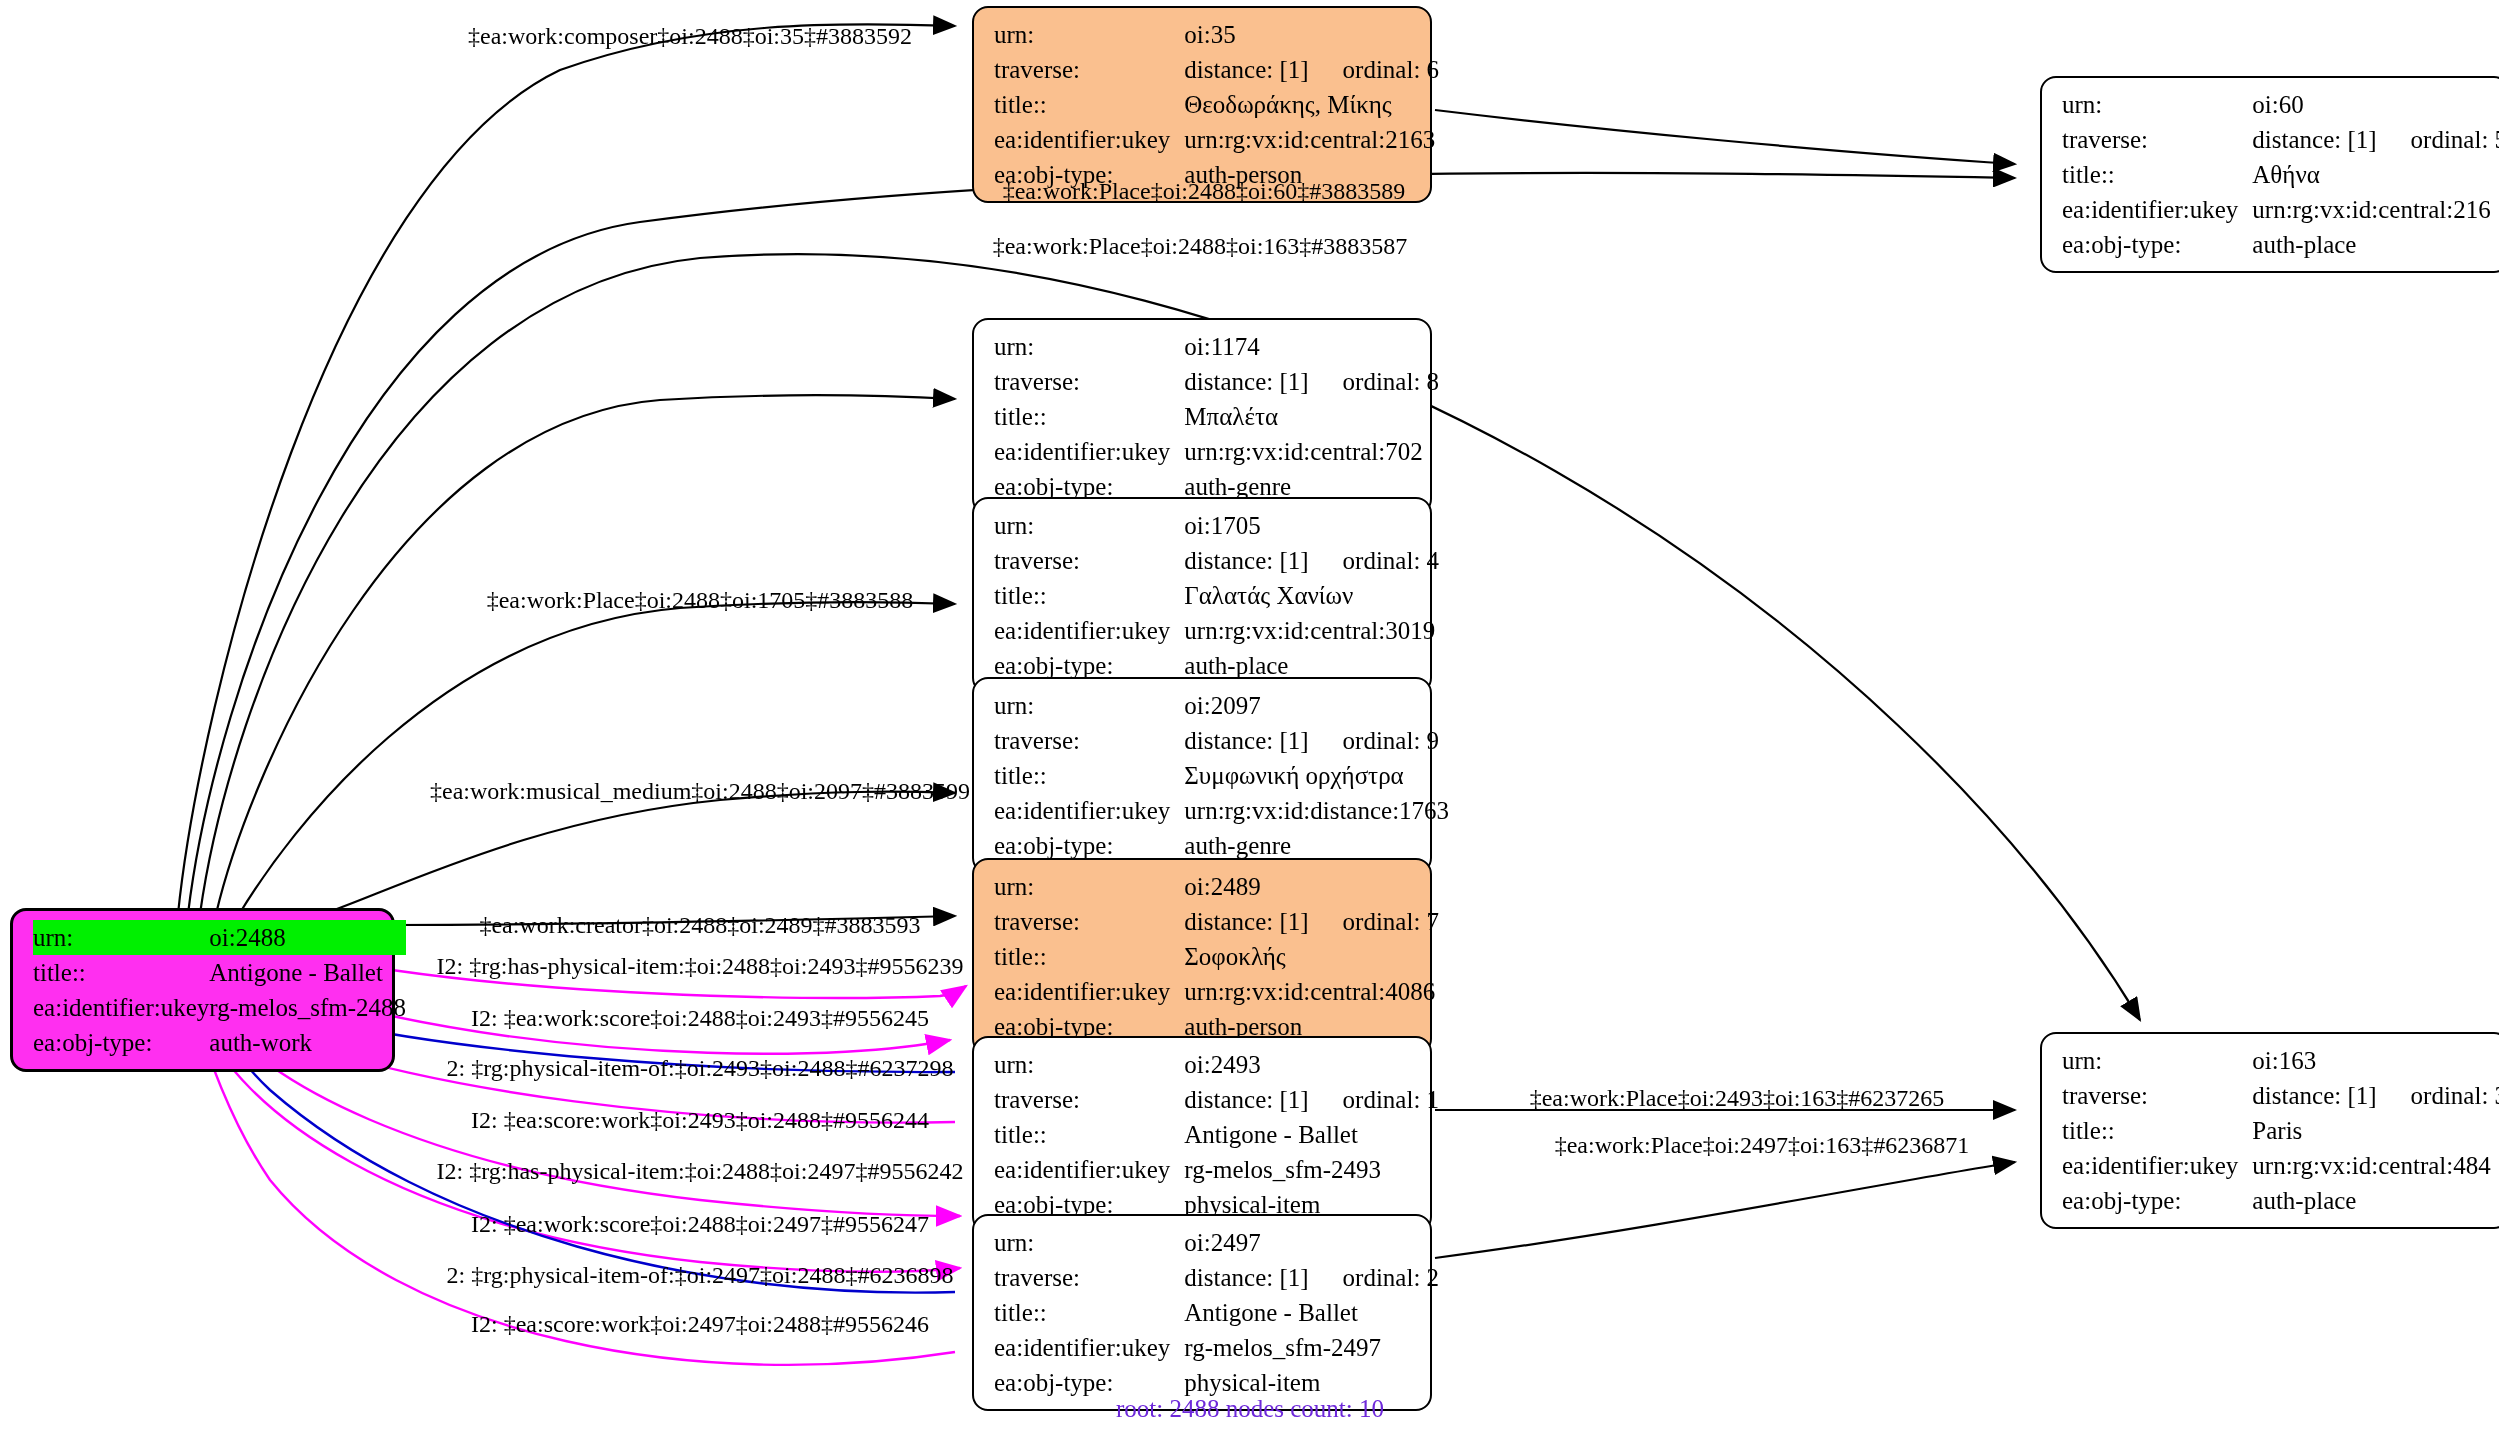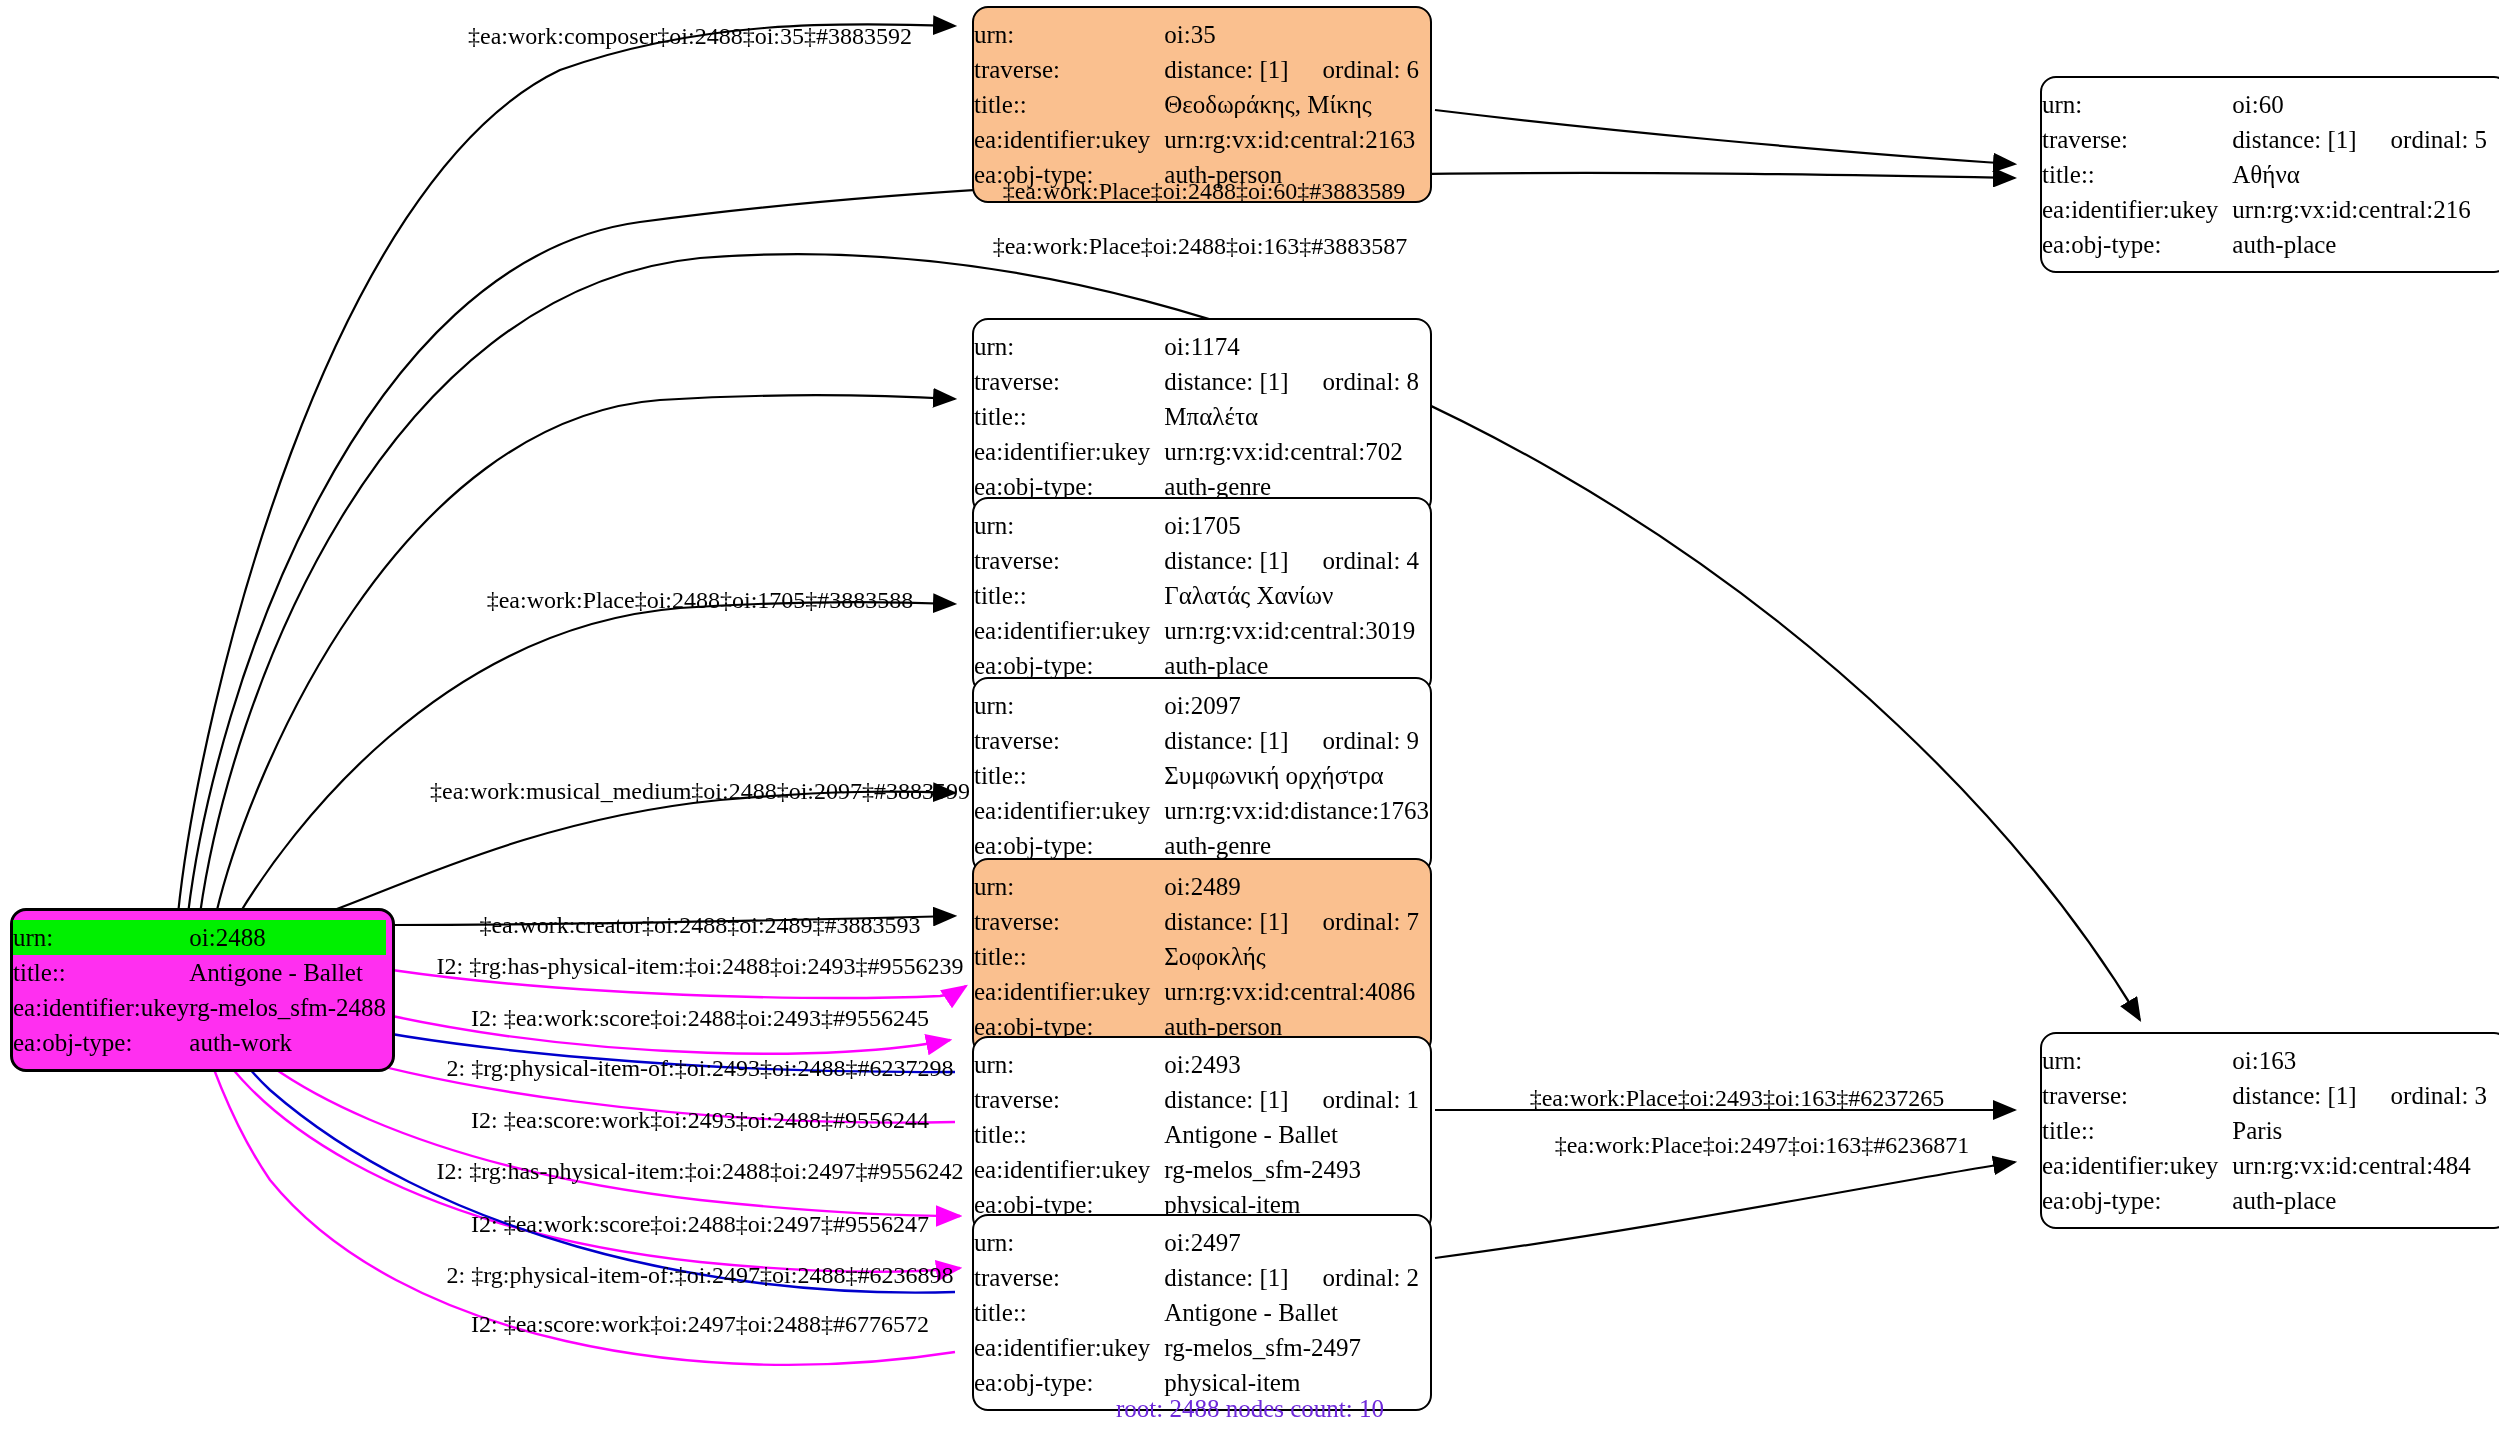--- a/index.html
+++ b/index.html
@@ -1,21 +1,21 @@
 <!DOCTYPE html>
 <html><head>
 <meta charset="utf-8">
 <style>
   html,body{margin:0;padding:0;background:#ffffff;}
   body{width:2499px;height:1429px;position:relative;overflow:hidden;
        font-family:"Liberation Serif","DejaVu Serif",serif;}
   #canvas{position:absolute;left:0;top:0;width:2499px;height:1429px;}
   svg.edges{position:absolute;left:0;top:0;width:2499px;height:1429px;}
   .node{position:absolute;border:2px solid #000000;border-radius:16px;
-        background:#ffffff;box-sizing:border-box;padding:9px 0;}
+        background:#ffffff;box-sizing:border-box;padding:9px 20px;}
   .node table{border-collapse:collapse;font-size:25px;line-height:1.0;}
   .node td{padding:5px 0 5px 0;white-space:nowrap;vertical-align:top;color:#000;}
   .node td.k{padding-right:14px;}
   .node.person{background:#fac08f;border-color:#000;}
   .node.root{background:#ff2ff0;border-color:#000;border-width:3px;}
   .node.root table{border-spacing:0;}
   .node.root td{padding:5px 0;}
   .node.root td.kh{background:#00f000;padding-right:14px;}
   .node.root td.vh{background:#00f000;}
   .ordsp{display:inline-block;width:34px;}
@@ -351,19 +351,19 @@
   <div class="elabel" style="left:700px;top:600px;">‡ea:work:Place‡oi:2488‡oi:1705‡#3883588</div>
   <div class="elabel" style="left:700px;top:791px;">‡ea:work:musical_medium‡oi:2488‡oi:2097‡#3883599</div>
   <div class="elabel" style="left:700px;top:925px;">‡ea:work:creator‡oi:2488‡oi:2489‡#3883593</div>
   <div class="elabel" style="left:700px;top:966px;">I2: ‡rg:has-physical-item:‡oi:2488‡oi:2493‡#9556239</div>
   <div class="elabel" style="left:700px;top:1018px;">I2: ‡ea:work:score‡oi:2488‡oi:2493‡#9556245</div>
   <div class="elabel" style="left:700px;top:1068px;">2: ‡rg:physical-item-of:‡oi:2493‡oi:2488‡#6237298</div>
   <div class="elabel" style="left:700px;top:1120px;">I2: ‡ea:score:work‡oi:2493‡oi:2488‡#9556244</div>
   <div class="elabel" style="left:700px;top:1171px;">I2: ‡rg:has-physical-item:‡oi:2488‡oi:2497‡#9556242</div>
   <div class="elabel" style="left:700px;top:1224px;">I2: ‡ea:work:score‡oi:2488‡oi:2497‡#9556247</div>
   <div class="elabel" style="left:700px;top:1275px;">2: ‡rg:physical-item-of:‡oi:2497‡oi:2488‡#6236898</div>
-  <div class="elabel" style="left:700px;top:1324px;">I2: ‡ea:score:work‡oi:2497‡oi:2488‡#6776572</div>
+  <div class="elabel" style="left:700px;top:1324px;">I2: ‡ea:score:work‡oi:2497‡oi:2488‡#9556246</div>
   <div class="elabel" style="left:1737px;top:1098px;">‡ea:work:Place‡oi:2493‡oi:163‡#6237265</div>
   <div class="elabel" style="left:1737px;top:1145px;margin-left:25px;">‡ea:work:Place‡oi:2497‡oi:163‡#6236871</div>
 
   <div class="footer" style="left:1250px;top:1395px;">root: 2488 nodes count: 10</div>
 
 </div>
 
 </body></html>

